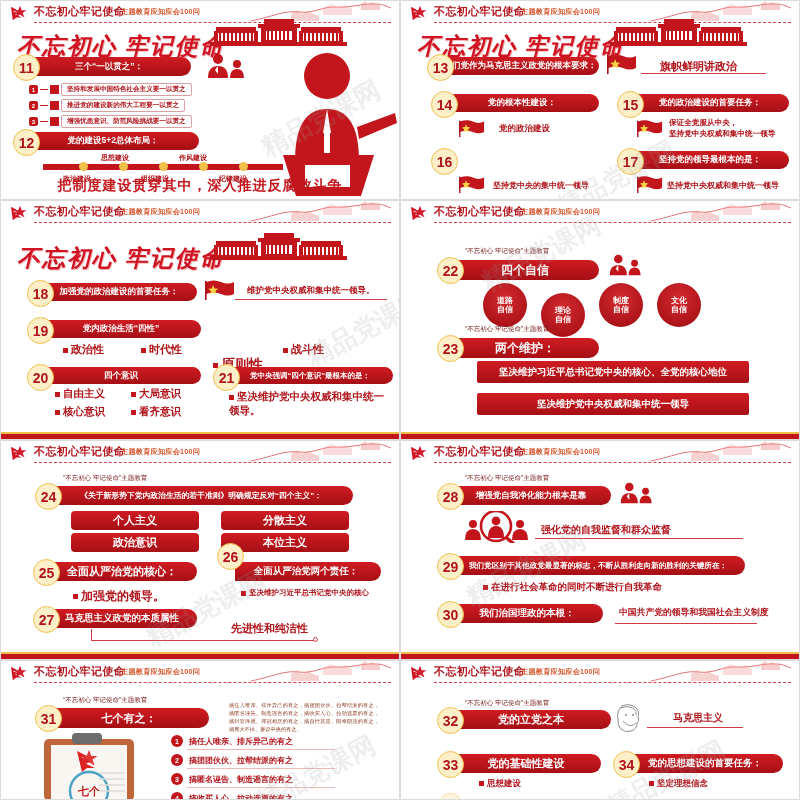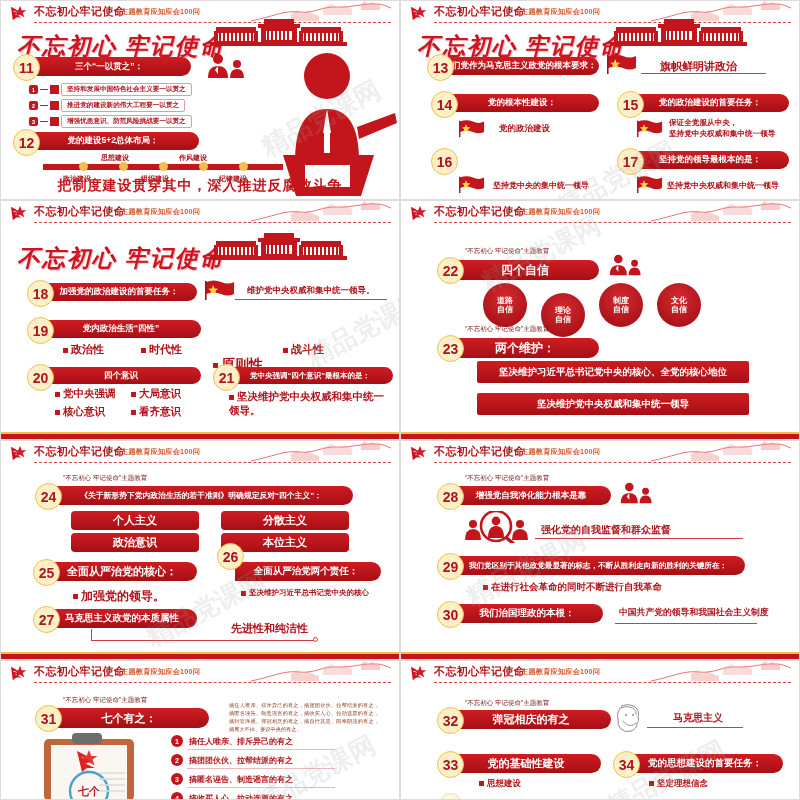--- a/index.html
+++ b/index.html
@@ -406,21 +406,21 @@
 
     <div class="num" style="left:26px;top:116px">19</div>
     <div class="pill" style="left:44px;top:119px;width:156px;height:18px">党内政治生活“四性”</div>
     <div class="txt" style="left:62px;top:141px;font-size:11px"><span class="sq"></span><span>政治性</span></div>
     <div class="txt" style="left:140px;top:141px;font-size:11px"><span class="sq"></span><span>时代性</span></div>
     <div class="txt" style="left:212px;top:155px;font-size:14px"><span class="sq"></span><span>原则性</span></div>
     <div class="txt" style="left:282px;top:141px;font-size:11px"><span class="sq"></span><span>战斗性</span></div>
 
     <div class="num" style="left:26px;top:163px">20</div>
     <div class="pill" style="left:44px;top:166px;width:156px;height:17px">四个意识</div>
-    <div class="txt" style="left:54px;top:186px;font-size:10.5px"><span class="sq"></span><span>党中央强调</span></div>
+    <div class="txt" style="left:54px;top:186px;font-size:10.5px"><span class="sq"></span><span>自由主义</span></div>
     <div class="txt" style="left:130px;top:186px;font-size:10.5px"><span class="sq"></span><span>大局意识</span></div>
     <div class="txt" style="left:54px;top:204px;font-size:10.5px"><span class="sq"></span><span>核心意识</span></div>
     <div class="txt" style="left:130px;top:204px;font-size:10.5px"><span class="sq"></span><span>看齐意识</span></div>
 
     <div class="num" style="left:212px;top:163px">21</div>
     <div class="pill" style="left:230px;top:166px;width:162px;height:17px;font-size:7.5px">党中央强调“四个意识”最根本的是：</div>
     <div style="position:absolute;left:228px;top:188px;width:155px;font-size:10.5px;font-weight:bold;color:#b1131a;line-height:1.35"><span class="sq"></span><span>坚决维护党中央权威和集中统一领导。</span></div>
 
     <div class="footline"></div>
     <div class="footline2"></div>
@@ -684,21 +684,21 @@
             <path fill="none" stroke="#e05b5b" stroke-width="1" d="M0 20 C20 16 34 9 48 11 C62 13 72 5 86 6 C100 7 112 2 126 3 C132 3 137 6 140 7"></path>
             <path fill="#e88" opacity=".5" d="M110 3 l4-3 3 3 4-2 3 2 5 1 0 5 -19 0z"></path>
             <path fill="#e88" opacity=".45" d="M40 13 l6-4 5 4 6-3 5 3 6 2 0 5 -28 0z"></path>
             <path fill="#e88" opacity=".35" d="M72 7 l8-4 6 4 8-3 7 4 0 6 -29 0z"></path>
           </svg>
       </span>
     </div>
 
     <div class="cap" style="left:64px;top:38px">“不忘初心 牢记使命”主题教育</div>
     <div class="num" style="left:36px;top:46px">32</div>
-    <div class="pill" style="left:54px;top:49px;width:156px;height:19px;font-size:11px">弹冠相庆的有之</div>
+    <div class="pill" style="left:54px;top:49px;width:156px;height:19px;font-size:11px">党的立党之本</div>
     <div style="position:absolute;left:212px;top:42px">
       <svg width="32" height="30" viewBox="0 0 32 30">
         <path d="M9 3 Q16 0 22 4 Q27 8 25 14 Q27 18 24 20 Q24 26 18 28 Q12 30 8 26 Q4 22 5 16 Q3 9 9 3Z" fill="none" stroke="#8a8a8a" stroke-width="1"></path>
         <path d="M8 5 q6 -3 12 0 q4 3 3 7" fill="none" stroke="#8a8a8a" stroke-width=".9"></path>
         <path d="M10 18 q7 8 13 2" fill="none" stroke="#8a8a8a" stroke-width=".9"></path>
         <circle cx="13" cy="12" r="1" fill="#8a8a8a"></circle>
           <circle cx="20" cy="12" r="1" fill="#8a8a8a"></circle>
       </svg>
     </div>
     <div class="txt" style="left:272px;top:50px;font-size:10px">马克思主义</div>

